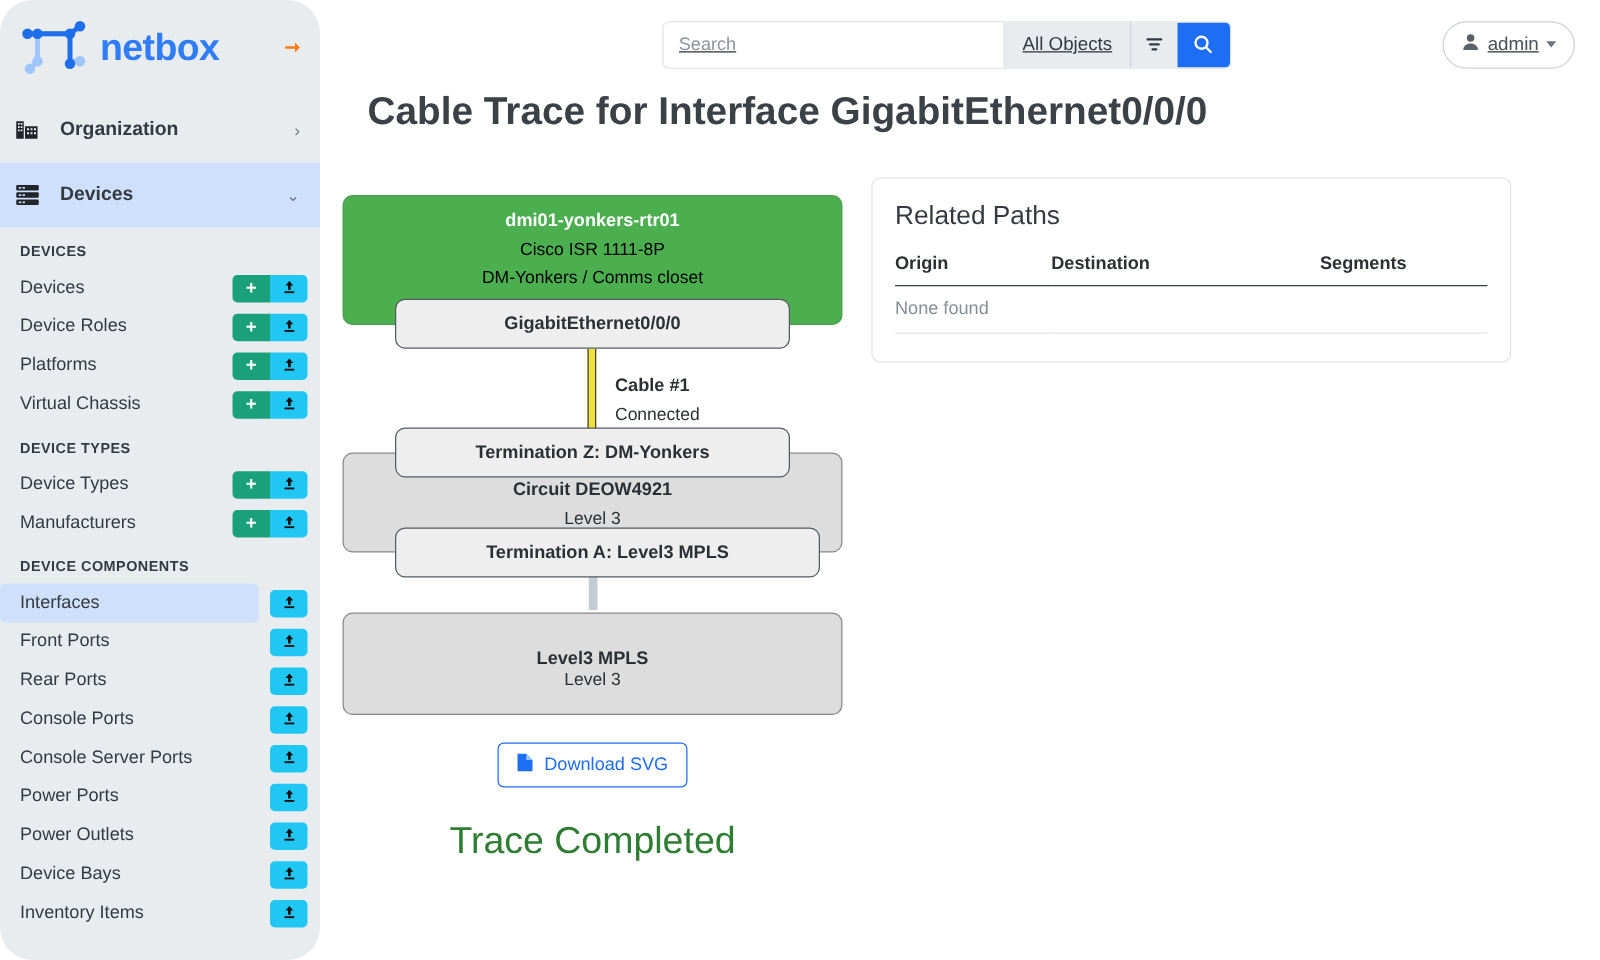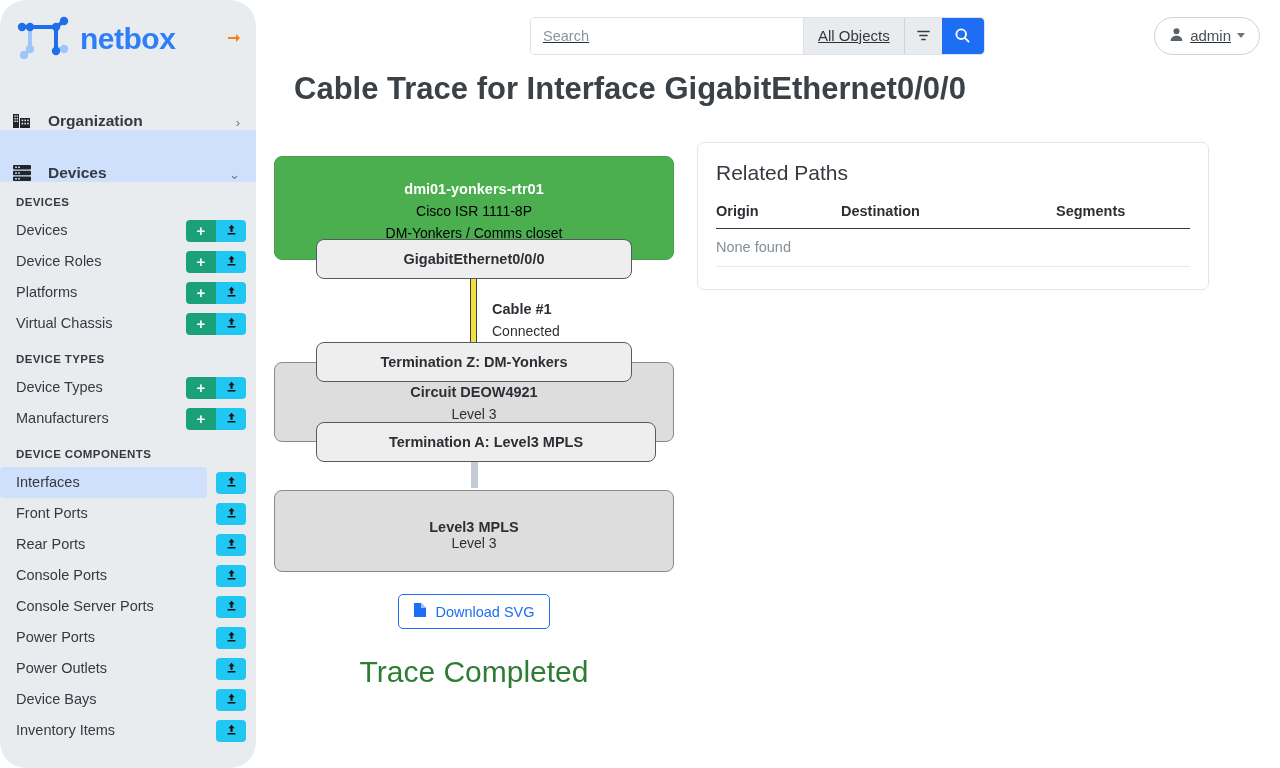--- a/index.html
+++ b/index.html
@@ -28,21 +28,21 @@
     padding: 0 14px 0 16px;
   }
   .brand-logo { width: 60px; height: 48px; flex: 0 0 60px; }
   .brand-word {
     font-size: 30px; font-weight: bold; color: #2f7ef7;
     letter-spacing: -0.5px; margin-left: 4px; line-height: 1;
   }
   .pin-icon { margin-left: auto; color: #fd7e14; font-size: 15px; line-height: 1; }
 
   .nav-group {
-    display: flex; align-items: flex-end;
+    display: flex; align-items: center;
     height: 52px; padding: 0 16px 0 12px;
     cursor: pointer; color: #343a40;
   }
   .nav-group.active { background: #cfe0fd; }
   .nav-group .ng-icon { width: 28px; flex: 0 0 28px; display: flex; align-items: center; }
   .nav-group .ng-label { font-size: 15.5px; font-weight: bold; margin-left: 8px; }
   .nav-group .ng-chev { margin-left: auto; color: #6c757d; font-size: 13px; }
 
   .sect-head {
     font-size: 11.5px; font-weight: bold; letter-spacing: .4px;
@@ -122,21 +122,21 @@
   .trace-col { position: absolute; left: 18px; top: 16px; width: 400px; }
   .node {
     position: relative; border: 1px solid #555b60; border-radius: 8px;
     text-align: center; color: #2c3034;
   }
   .node .n-title { font-weight: bold; font-size: 14.5px; }
   .node .n-sub { font-size: 14px; }
 
   .dev-node {
     background: #4bae4f; border-color: #4a9e4e; color: #fff;
-    height: 104px; padding-top: 24px;
+    height: 104px; padding-top: 12px;
   }
   .dev-node .n-title { color: #fff; }
   .dev-node .n-sub { color: #000000; margin-top: 6px; }
 
   .term-box {
     background: #eeeeee; border: 1px solid #555b60; border-radius: 8px;
     height: 40px; line-height: 38px; text-align: center;
     font-weight: bold; font-size: 14.5px;
     width: 316px; margin: 0 auto; position: relative; z-index: 3;
   }

